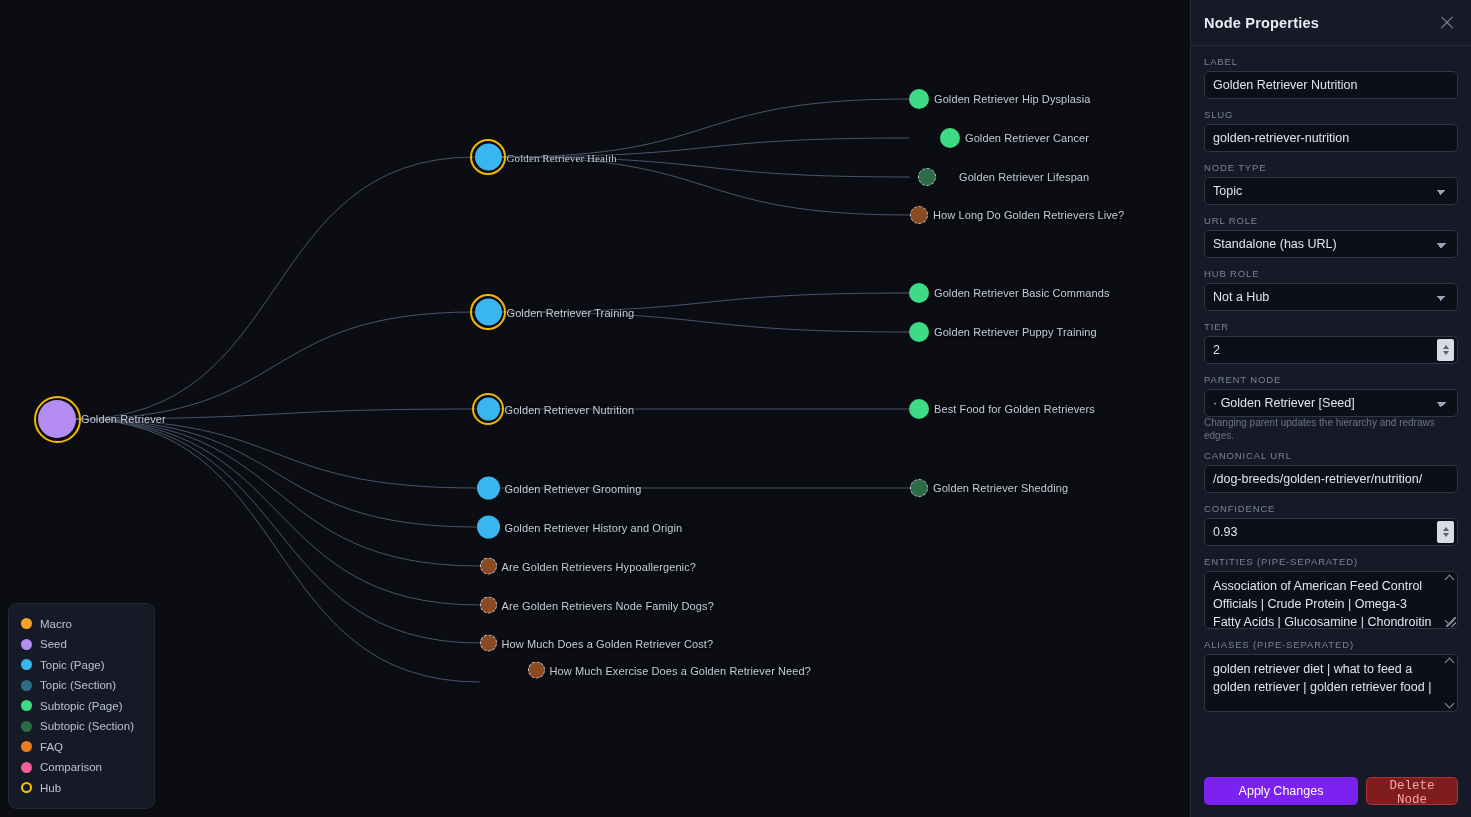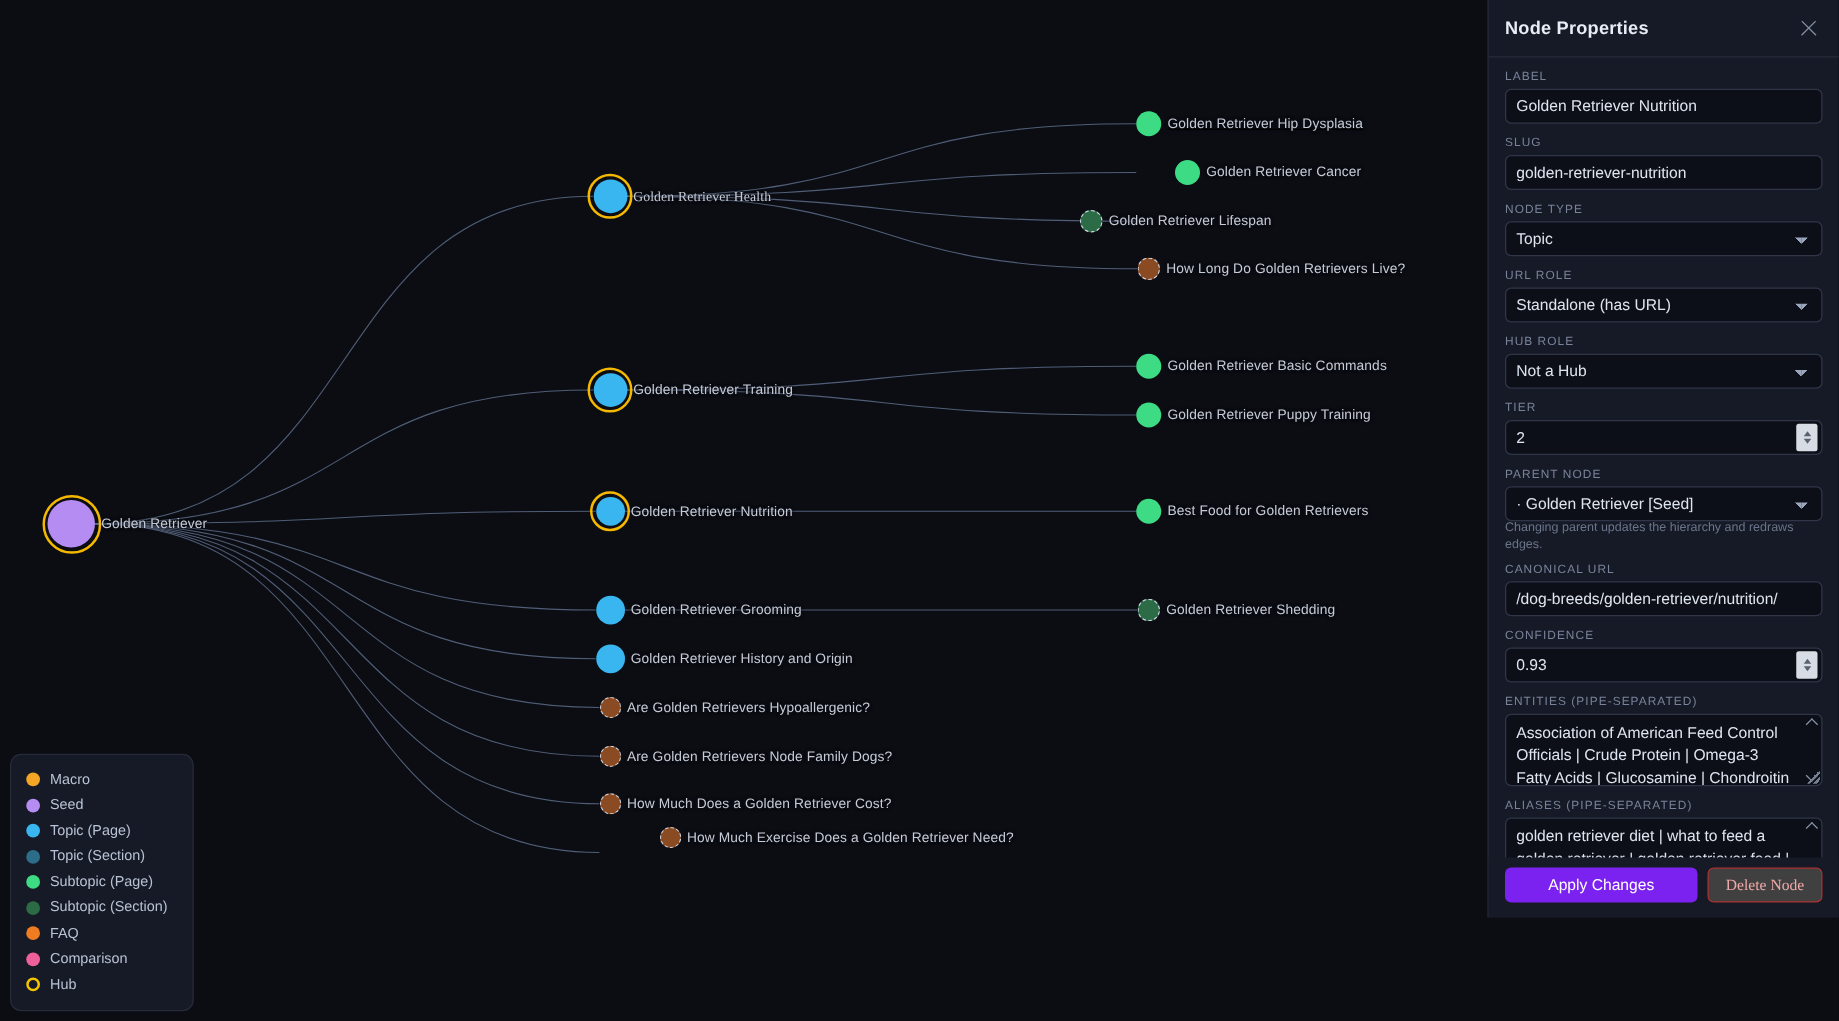--- a/index.html
+++ b/index.html
@@ -63,21 +63,21 @@
     height: 20.5px;
   }
   .legend-swatch {
     width: 11px; height: 11px; border-radius: 50%;
     flex: 0 0 11px; margin-right: 8px;
   }
   .legend-label { color: #b9c2d4; font-size: 11.5px; }
 
   
   #panel {
-    width: 281px; flex: 0 0 281px; height: 734px;
+    width: 281px; flex: 0 0 281px; height: 817px;
     background: #161a26;
     border-left: 1px solid #252a38;
     position: relative;
     display: flex; flex-direction: column;
   }
   #panel-header {
     height: 46px; flex: 0 0 46px;
     display: flex; align-items: center; justify-content: space-between;
     padding: 0 14px 0 13px;
     border-bottom: 1px solid #262b3a;
@@ -196,23 +196,23 @@
     background: #161a26;
   }
   #apply-btn {
     flex: 1 1 auto; height: 28px;
     background: #7c22f0; border: none; border-radius: 5px;
     color: #ffffff; font-size: 12.5px; cursor: pointer;
     font-family: "Liberation Sans", sans-serif;
   }
   #delete-btn {
     flex: 0 0 92px; height: 28px;
-    background: #404040; border: 1px solid #a33; border-radius: 5px;
+    background: #7f1d1d; border: 1px solid #a33; border-radius: 5px;
     color: #f0a8a8; font-size: 12.5px; cursor: pointer;
-    font-family: Liberation Serif, serif;
+    font-family: Liberation Mono, monospace;
   }
 </style>
 </head>
 <body>
 
 <div id="app">
 
   <div id="canvas">
     <svg id="edges">
         <path d="M 76 419 C 295.175 419, 255.325 157, 474.5 157" fill="none" stroke="#5d6c88" stroke-width="0.9" opacity="0.85"></path>
@@ -271,29 +271,29 @@
           <span class="nlabel">Are Golden Retrievers Node Family Dogs?</span>
         </div>
         <div class="node" style="left: 479.5px; top: 643px;">
           <span class="dot" style="width: 17px; height: 17px; background: rgb(138, 75, 34); border: 1.5px dashed rgb(201, 207, 221);"></span>
           <span class="nlabel">How Much Does a Golden Retriever Cost?</span>
         </div>
         <div class="node" style="left: 479.5px; top: 670px; margin-left: 48px;">
           <span class="dot" style="width: 17px; height: 17px; background: rgb(138, 75, 34); border: 1.5px dashed rgb(201, 207, 221);"></span>
           <span class="nlabel">How Much Exercise Does a Golden Retriever Need?</span>
         </div>
-        <div class="node" style="left: 909px; top: 99px; text-decoration: underline;">
+        <div class="node" style="left: 909px; top: 99px;">
           <span class="dot" style="width: 20px; height: 20px; background: rgb(61, 220, 132);"></span>
           <span class="nlabel">Golden Retriever Hip Dysplasia</span>
         </div>
         <div class="node" style="left: 909px; top: 138px; padding-left: 31px;">
           <span class="dot" style="width: 20px; height: 20px; background: rgb(61, 220, 132);"></span>
           <span class="nlabel">Golden Retriever Cancer</span>
         </div>
-        <div class="node" style="left: 864px; top: 177px;">
+        <div class="node" style="left: 918px; top: 177px; gap: 18px;">
           <span class="dot" style="width: 18px; height: 18px; background: rgb(43, 107, 69); border: 1.5px dashed rgb(201, 207, 221);"></span>
           <span class="nlabel">Golden Retriever Lifespan</span>
         </div>
         <div class="node" style="left: 910px; top: 215px;">
           <span class="dot" style="width: 18px; height: 18px; background: rgb(138, 75, 34); border: 1.5px dashed rgb(201, 207, 221);"></span>
           <span class="nlabel">How Long Do Golden Retrievers Live?</span>
         </div>
         <div class="node" style="left: 909px; top: 293px;">
           <span class="dot" style="width: 20px; height: 20px; background: rgb(61, 220, 132);"></span>
           <span class="nlabel">Golden Retriever Basic Commands</span>

